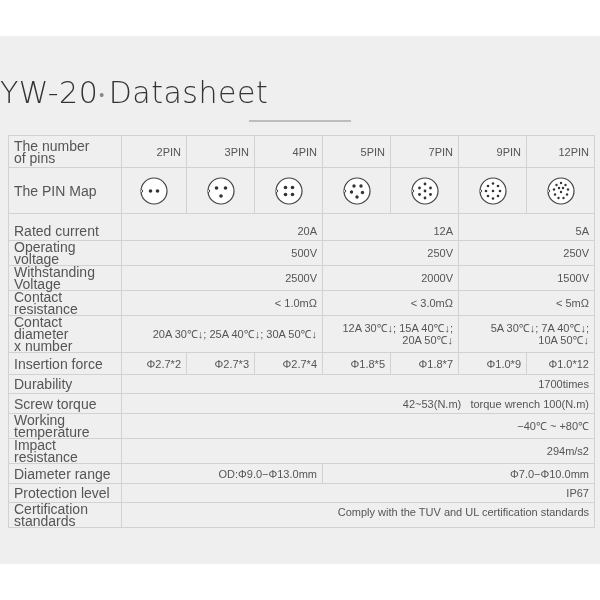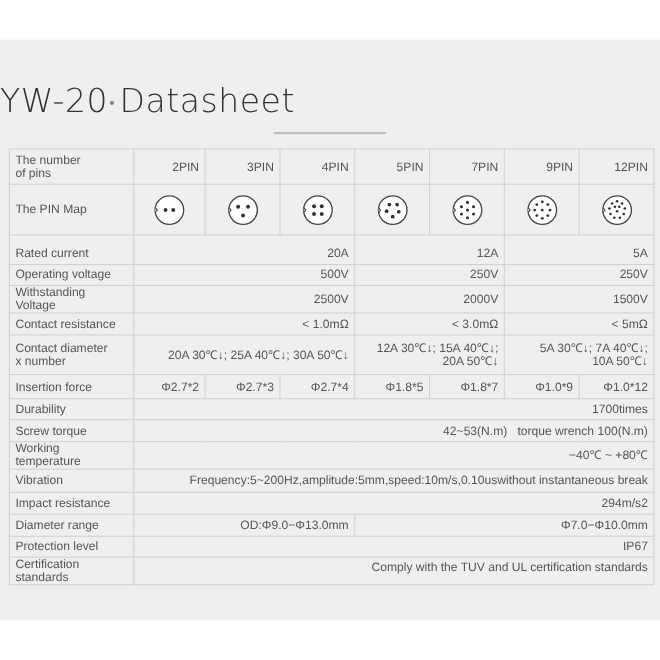--- a/index.html
+++ b/index.html
@@ -22,21 +22,21 @@
   }
   table {
     position: absolute; left: 8px; top: 135px; width: 586px;
     border-collapse: collapse; table-layout: fixed;
     border: 1px solid #8c8c8c; font-size: 11px;
   }
   td {
     border: 1px solid #d2d2d2; padding: 0 5px; color: #555; line-height: 12px;
     vertical-align: middle;
   }
-  td.lbl { text-align: left; color: #555; font-size: 11px; }
+  td.lbl { text-align: left; color: #555; font-size: 14px; }
   td.c { text-align: right; }
   td.l { text-align: right; }
   tr { height: 19px; }
   .pinmap svg { display: block; margin: 0 auto; }
 </style>
 </head>
 <body>
 
 <div class="panel"></div>
 <div class="title"><span>YW-20</span><span class="dot">•</span><span>Datasheet</span></div>
@@ -200,24 +200,20 @@
     <td class="l" colspan="7">1700times</td>
   </tr>
   <tr style="height:20px">
     <td class="lbl">Screw torque</td>
     <td class="l" colspan="7" style="white-space:pre">42~53(N.m)   torque wrench 100(N.m)</td>
   </tr>
   <tr>
     <td class="lbl">Working temperature</td>
     <td class="l" colspan="7">−40℃ ~ +80℃</td>
   </tr>
-  <tr style="height:21px">
-    <td class="lbl">Vibration</td>
-    <td class="l" colspan="7">Frequency:5~200Hz,amplitude:5mm,speed:10m/s,0.10uswithout instantaneous break</td>
-  </tr>
   <tr style="height:20px">
     <td class="lbl">Impact resistance</td>
     <td class="l" colspan="7">294m/s2</td>
   </tr>
   <tr style="height:20px">
     <td class="lbl">Diameter range</td>
     <td class="l" colspan="3" style="white-space:pre"> OD:Φ9.0−Φ13.0mm</td>
     <td class="l" colspan="4" style="padding-left:12px">Φ7.0−Φ10.0mm</td>
   </tr>
   <tr>

